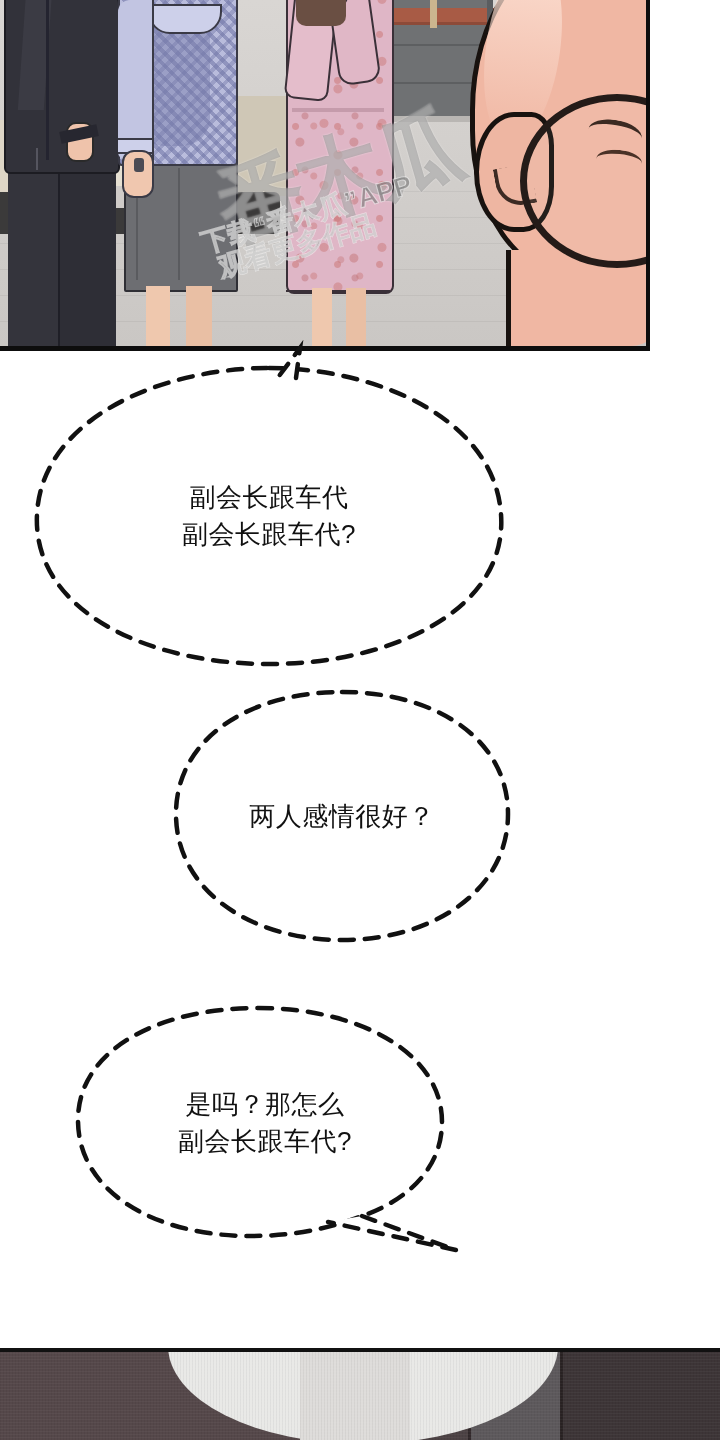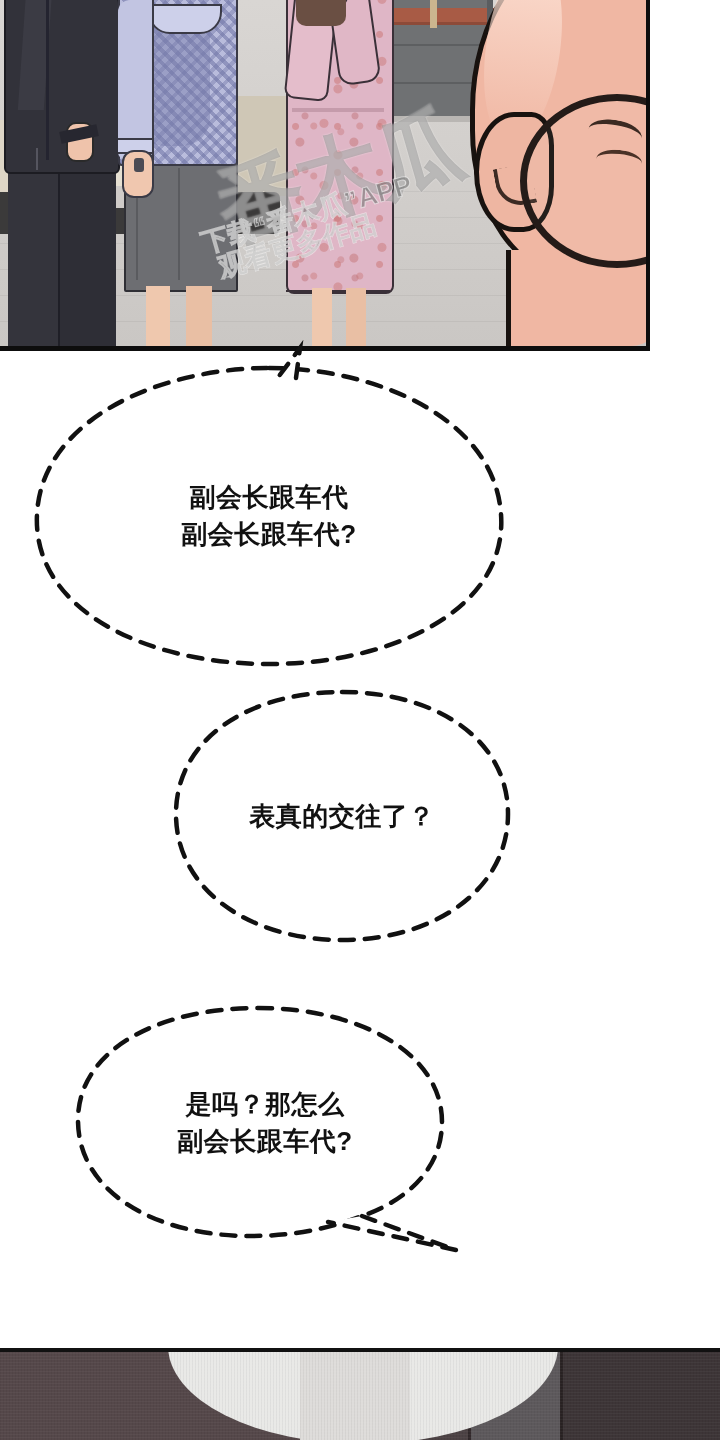--- a/index.html
+++ b/index.html
@@ -147,21 +147,21 @@
     -webkit-text-stroke:1px rgba(255,255,255,.55);}
   .wm-l2{position:absolute;left:216px;top:228px;font-size:27px;font-weight:bold;
     color:rgba(120,120,120,.62);transform:rotate(-16deg);white-space:nowrap;
     -webkit-text-stroke:1px rgba(255,255,255,.55);}
 
   
   .bubble{position:absolute;}
   .bubble svg{position:absolute;left:0;top:0;overflow:visible;}
   .btext{position:absolute;left:0;top:0;width:100%;height:100%;
     display:flex;flex-direction:column;align-items:center;justify-content:center;
-    font-size:26px;font-weight:bold;color:#111111;line-height:1.42;
+    font-size:26px;font-weight:normal;color:#111111;line-height:1.42;
     letter-spacing:.5px;text-align:center;white-space:nowrap;}
   .btext.outlined{
     text-shadow:
       2px 0 0 #fff,-2px 0 0 #fff,0 2px 0 #fff,0 -2px 0 #fff,
       2px 2px 0 #fff,-2px 2px 0 #fff,2px -2px 0 #fff,-2px -2px 0 #fff,
       3px 0 0 #fff,-3px 0 0 #fff,0 3px 0 #fff,0 -3px 0 #fff;
   }
 
   #bubble-1{left:24px;top:356px;width:490px;height:320px;}
   #bubble-2{left:168px;top:684px;width:348px;height:264px;}
@@ -284,21 +284,21 @@
       <span>副会长跟车代?</span>
     </div>
   </div>
 
   <div class="bubble" id="bubble-2">
     <svg width="348" height="264" viewBox="0 0 348 264">
       <path d="M174,8 C266,8 340,54 340,130 C340,206 266,256 174,256
                C82,256 8,206 8,130 C8,54 82,8 174,8 Z" fill="#ffffff" stroke="#111111" stroke-width="4.5" stroke-dasharray="14 11" stroke-linecap="round"></path>
     </svg>
     <div class="btext">
-      <span>表真的交往了？</span>
+      <span>两人感情很好？</span>
     </div>
   </div>
 
   <div class="bubble" id="bubble-3">
     <svg width="390" height="246" viewBox="0 0 390 246">
       <path d="M188,8 C288,8 372,52 372,122 C372,168 338,200 292,216
                C250,232 214,236 180,236 C88,236 8,194 8,120 C8,50 88,8 188,8 Z" fill="#ffffff" stroke="#111111" stroke-width="4.5" stroke-dasharray="14 11" stroke-linecap="round"></path>
       <path d="M292,216 L386,250 L258,222" fill="#ffffff" stroke="#111111" stroke-width="4.5" stroke-dasharray="14 11" stroke-linecap="round"></path>
     </svg>
     <div class="btext" style="padding-right:40px;">

